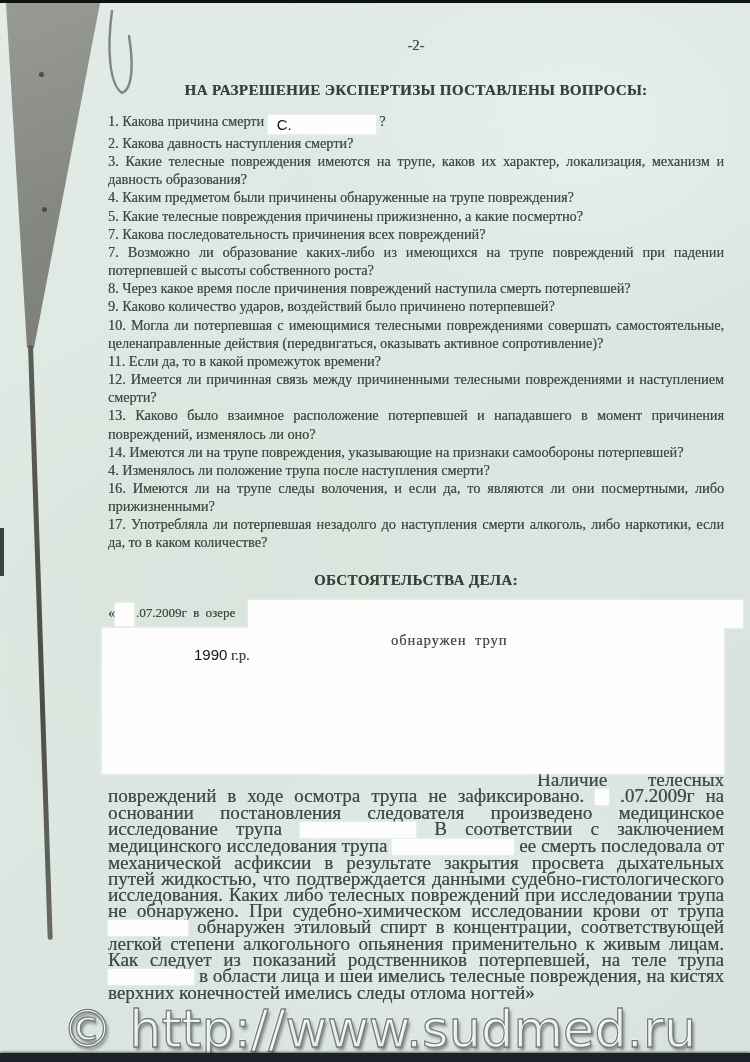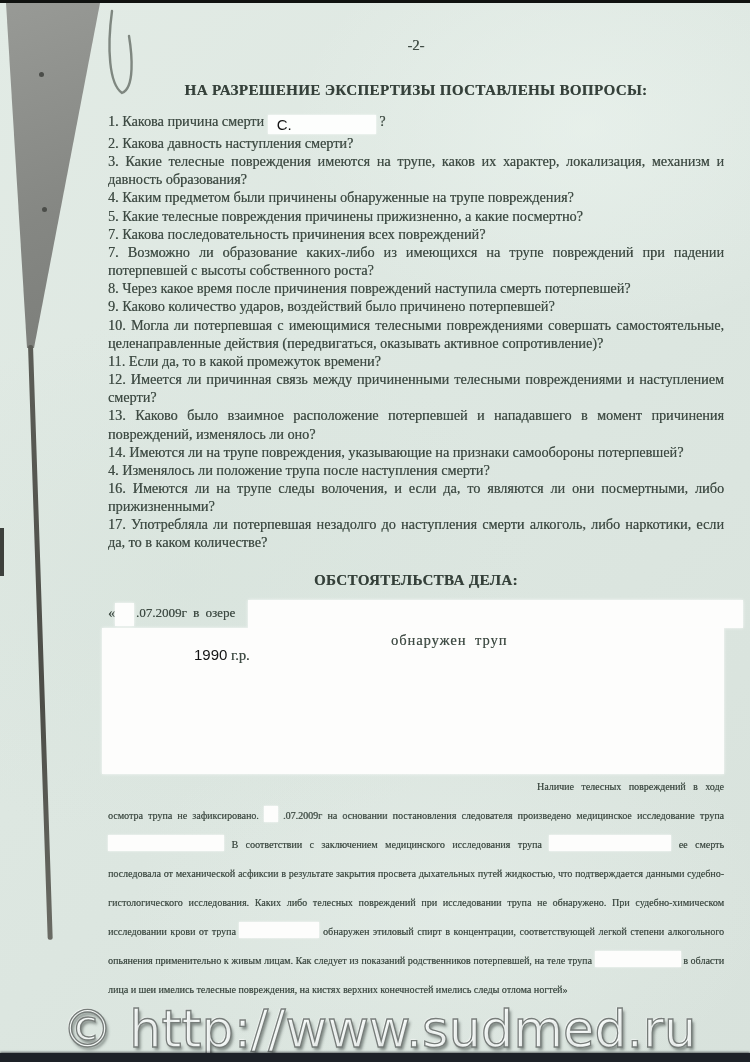--- a/index.html
+++ b/index.html
@@ -54,21 +54,21 @@
   .rz-white{position:absolute;background:#fdfdfc;box-shadow:0 0 3px rgba(255,255,255,.8);}
   .rz-box-a{left:7px;top:3px;width:19px;height:23px;}
   .rz-box-b{left:140px;top:0px;width:495px;height:28px;}
   .rz-block{left:-6px;top:28px;width:622px;height:146px;}
   .rz-quote{position:absolute;left:0;top:5px;font-size:14.4px;}
   .rz-date{position:absolute;left:28px;top:5px;font-size:13px;word-spacing:3px;}
   .rz-found{position:absolute;left:283px;top:32px;font-size:14.4px;letter-spacing:1px;word-spacing:4px;}
   .rz-year{position:absolute;left:86px;top:46px;font-size:14.4px;}
   .rz-year .overlay{font-family:"Liberation Sans",sans-serif;font-size:15px;color:#141414;text-shadow:none;margin-top:32px;}
   .case-paragraph{
-    margin:0;font-size:10px;line-height:29px;text-align:justify;text-indent:429px;
+    margin:0;font-size:19px;line-height:16px;text-align:justify;text-indent:429px;
   }
   .redact-inline{
     display:inline-block;height:16px;vertical-align:-3px;background:#fdfdfc;
     box-shadow:0 0 2px rgba(255,255,255,.85);
   }
   .watermark{
     position:absolute;left:62px;bottom:3px;white-space:nowrap;
     font-family:"DejaVu Sans","Liberation Sans",sans-serif;
     font-size:51px;letter-spacing:0px;
     color:rgba(248,251,250,.82);

